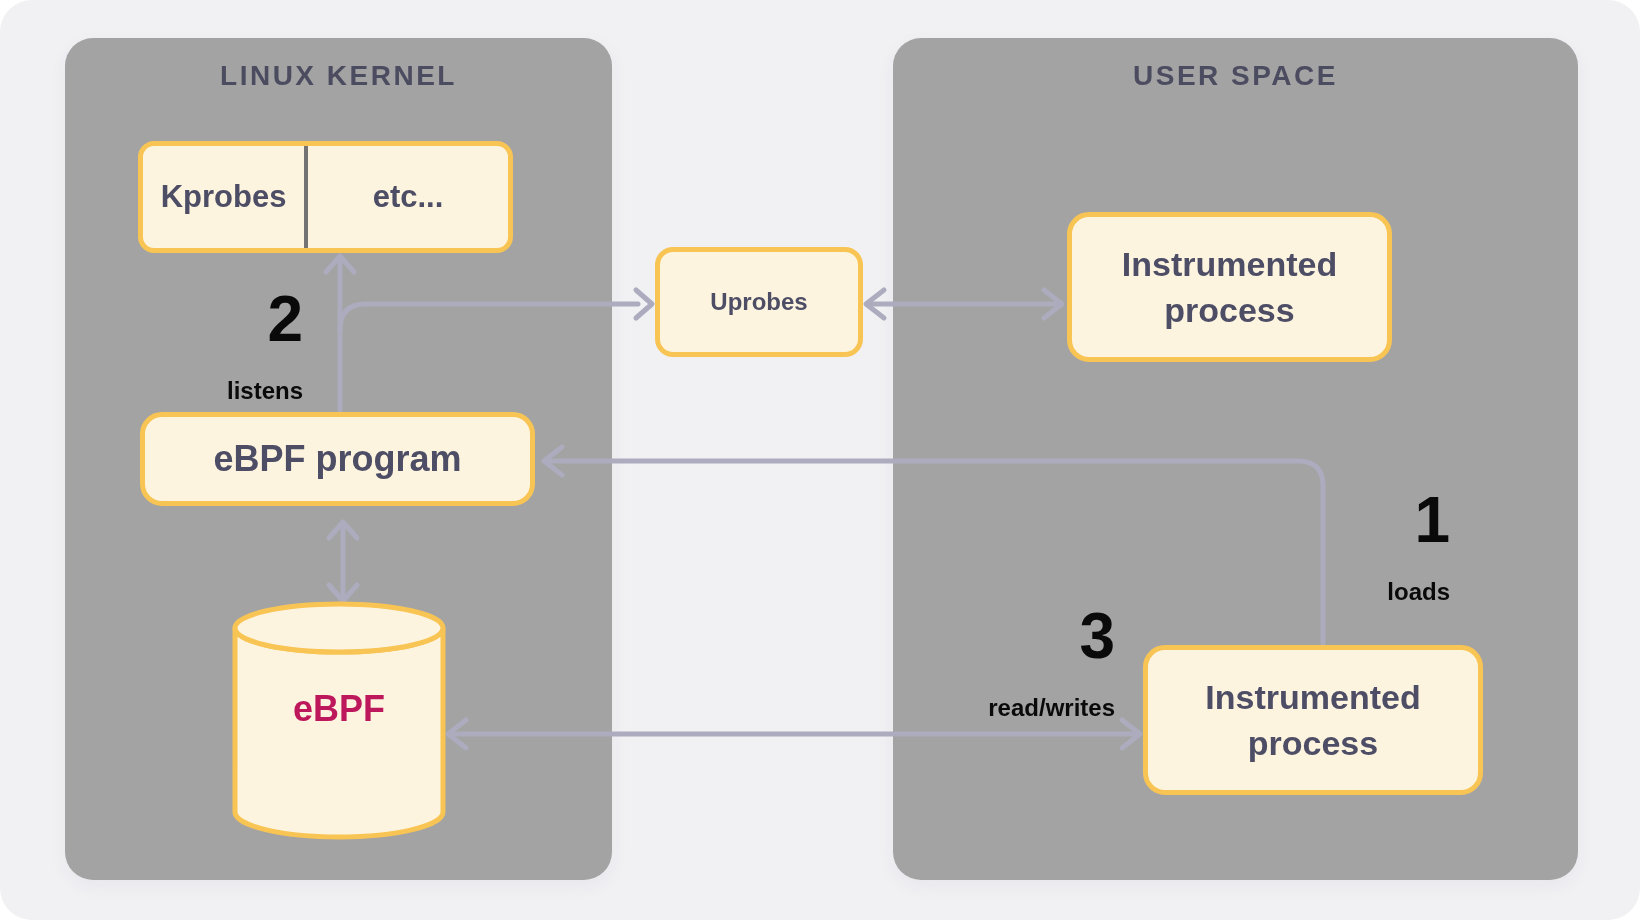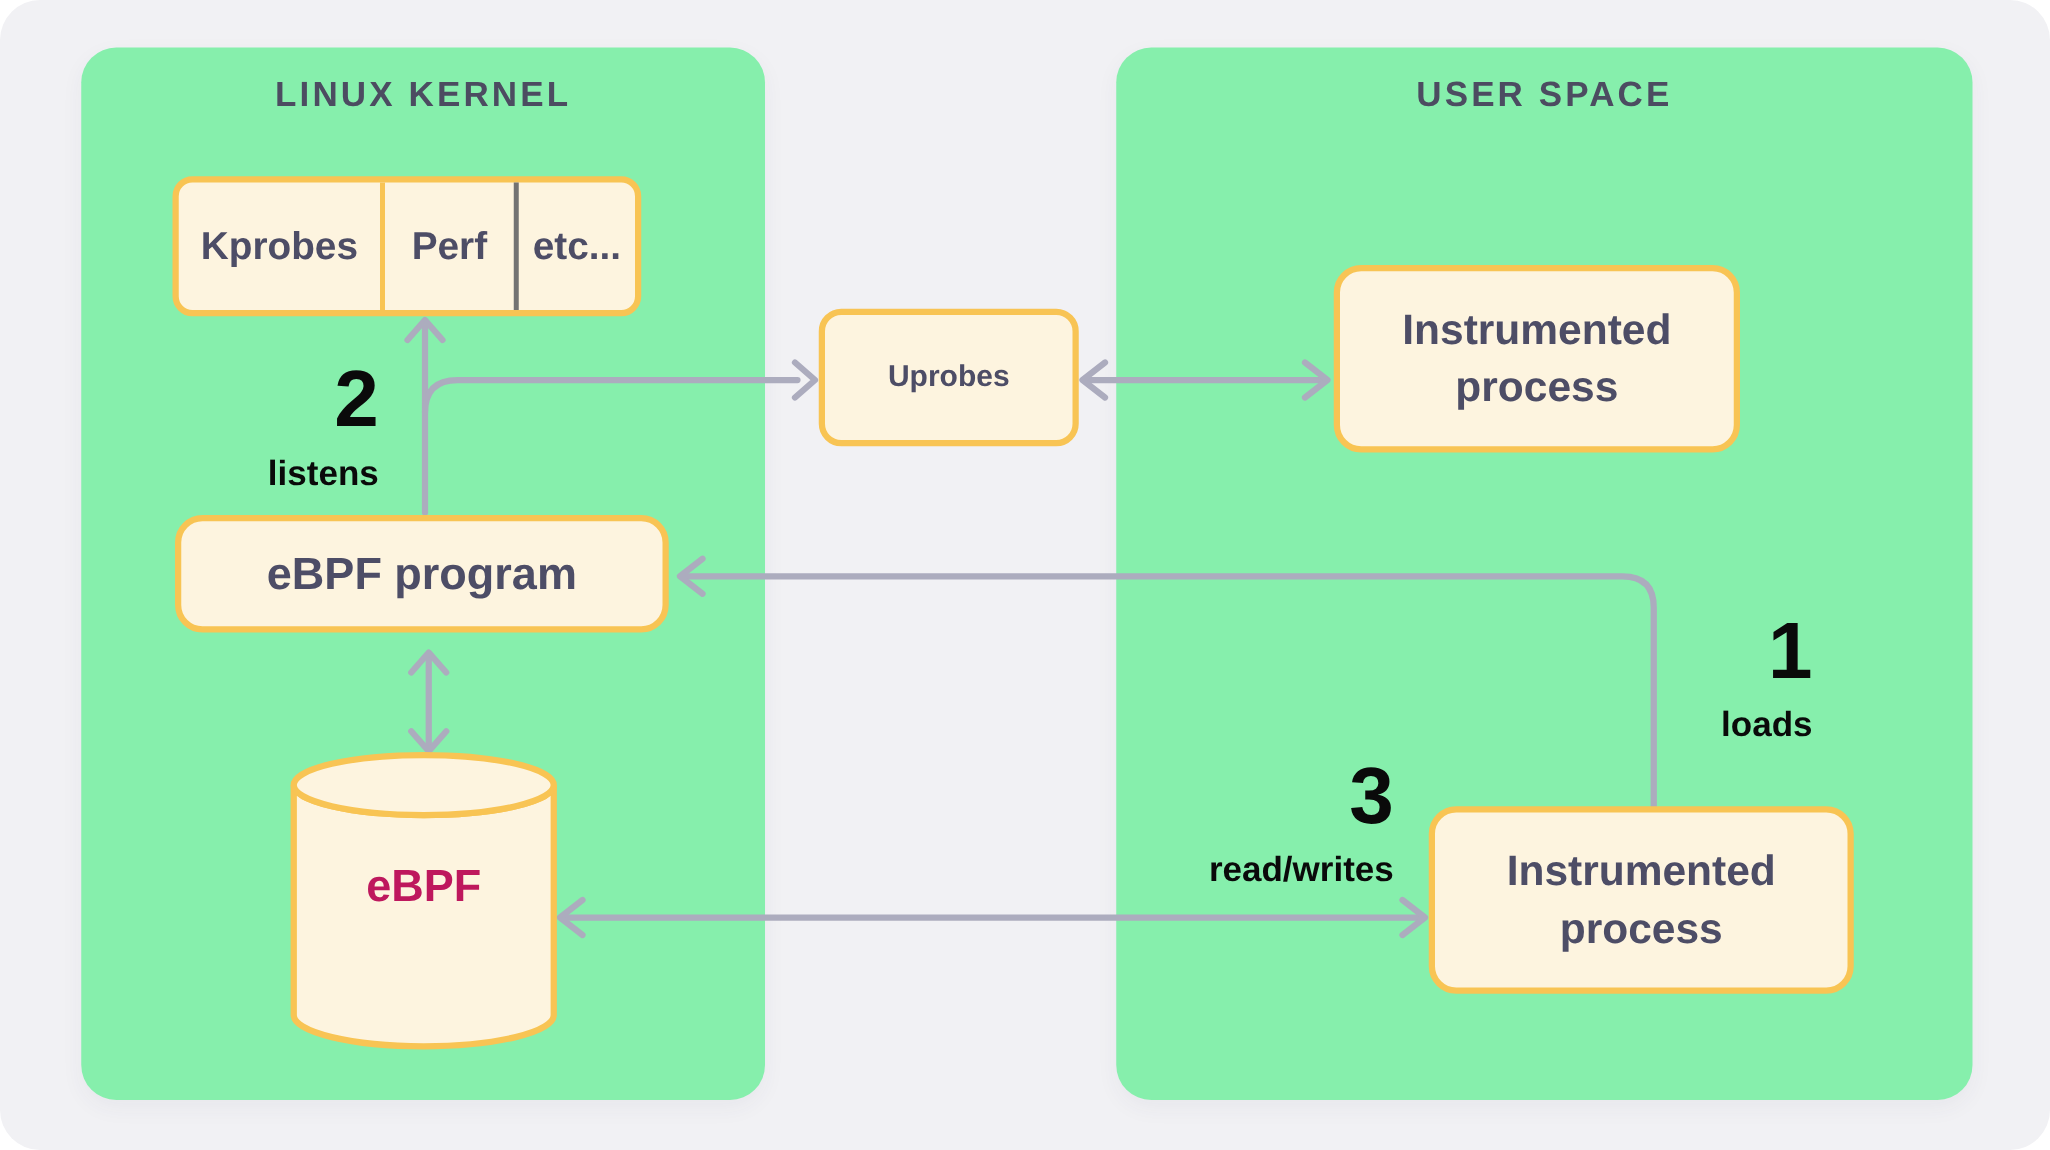--- a/index.html
+++ b/index.html
@@ -10,21 +10,21 @@
     height: 920px;
     background: #F1F1F4;
     border-radius: 32px;
     overflow: hidden;
     font-family: "Liberation Sans", "DejaVu Sans", sans-serif;
   }
   .panel {
     position: absolute;
     top: 38px;
     height: 842px;
-    background: #86efac;
+    background: #a3a3a3;
     border-radius: 28px;
     box-shadow: 0 6px 18px rgba(60,60,90,0.05);
   }
   .panel-kernel { left: 65px;  width: 547px; }
   .panel-user   { left: 893px; width: 685px; }
   .panel-title {
     position: absolute;
     top: 22px;
     left: 0;
     width: 100%;
@@ -116,24 +116,24 @@
     align-items: flex-end;
     color: #0A0A0A;
     z-index: 4;
   }
   .step-number {
     font-size: 64px;
     font-weight: 700;
     line-height: 64px;
   }
   .step-text {
-    font-size: 28px;
+    font-size: 24px;
     font-weight: 700;
     line-height: 40px;
-    margin-top: 8px;
+    margin-top: 20px;
   }
   .label-listens    { right: 1337px; top: 287px; }
   .label-loads      { right: 190px;  top: 488px; }
   .label-readwrites { right: 525px;  top: 604px; }
 </style>
 </head>
 <body>
 
 <div class="canvas">
 
@@ -182,21 +182,20 @@
     </g>
 
     <g>
       <path d="M 235 628 L 235 812 A 104 25 0 0 0 443 812 L 443 628 A 104 24 0 0 1 235 628 Z" fill="#FDF4DF" stroke="#F8C454" stroke-width="5"></path>
       <ellipse cx="339" cy="628" rx="104" ry="24" fill="#FDF4DF" stroke="#F8C454" stroke-width="5"></ellipse>
     </g>
   </svg>
 
   <div class="node probes-row">
     <div class="cell cell-kprobes">Kprobes</div>
-    <div class="cell cell-perf">Perf</div>
     <div class="cell cell-etc">etc...</div>
   </div>
 
   <div class="node node-uprobes">Uprobes</div>
 
   <div class="node node-program">eBPF program</div>
 
   <div class="node node-instr-top">
     <div>
       <div>Instrumented</div>

